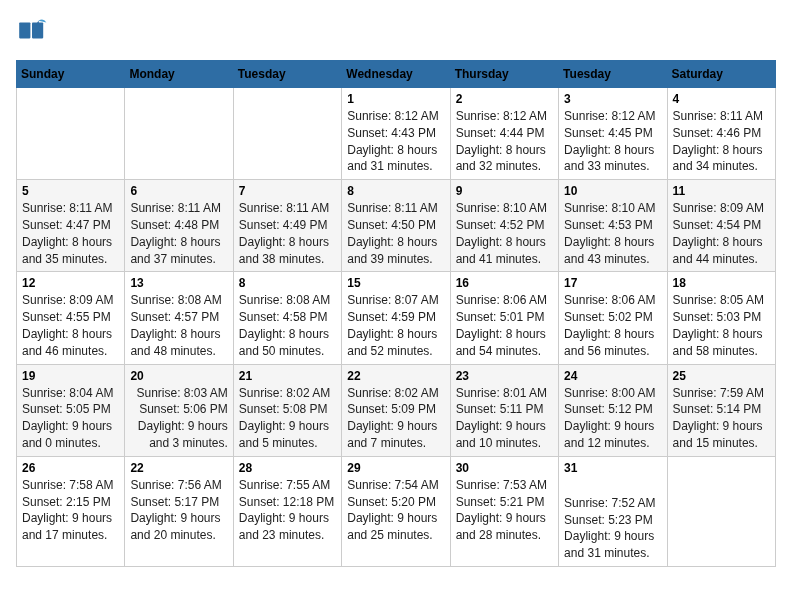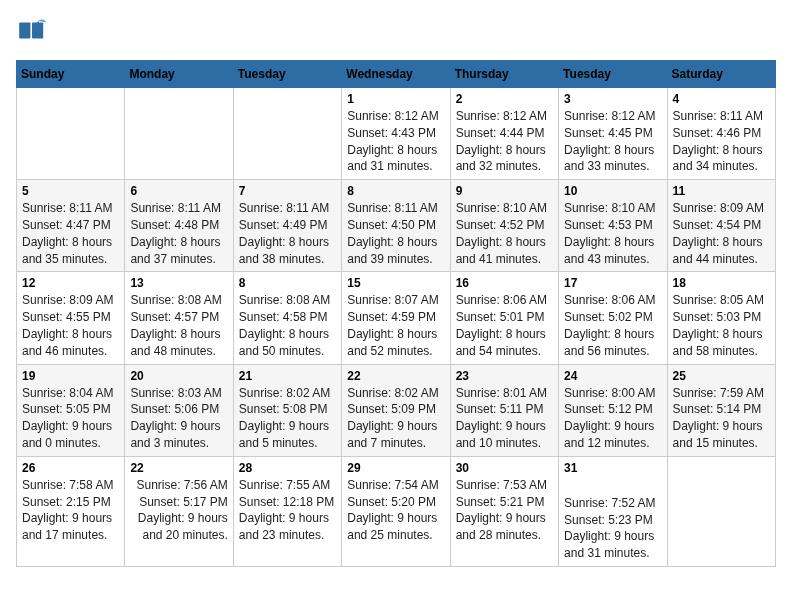--- a/index.html
+++ b/index.html
@@ -240,21 +240,21 @@
       </tr>
       <tr>
         <td>
           <div class="day-num">19</div>
           <div class="day-detail" style="white-space: pre-line;">Sunrise: 8:04 AM
 Sunset: 5:05 PM
 Daylight: 9 hours and 0 minutes.</div>
         </td>
         <td>
           <div class="day-num">20</div>
-          <div class="day-detail" style="white-space: pre-line;">Sunrise: 8:03 AM
+          <div class="day-detail" style="white-space: pre-line; text-align: right;">Sunrise: 8:03 AM
 Sunset: 5:06 PM
 Daylight: 9 hours and 3 minutes.</div>
         </td>
         <td>
           <div class="day-num">21</div>
           <div class="day-detail" style="white-space: pre-line;">Sunrise: 8:02 AM
 Sunset: 5:08 PM
 Daylight: 9 hours and 5 minutes.</div>
         </td>
         <td>
@@ -284,21 +284,21 @@
       </tr>
       <tr>
         <td>
           <div class="day-num">26</div>
           <div class="day-detail" style="white-space: pre-line;">Sunrise: 7:58 AM
 Sunset: 2:15 PM
 Daylight: 9 hours and 17 minutes.</div>
         </td>
         <td>
           <div class="day-num">22</div>
-          <div class="day-detail" style="white-space: pre-line; text-align: right;">Sunrise: 7:56 AM
+          <div class="day-detail" style="white-space: pre-line;">Sunrise: 7:56 AM
 Sunset: 5:17 PM
 Daylight: 9 hours and 20 minutes.</div>
         </td>
         <td>
           <div class="day-num">28</div>
           <div class="day-detail" style="white-space: pre-line;">Sunrise: 7:55 AM
 Sunset: 12:18 PM
 Daylight: 9 hours and 23 minutes.</div>
         </td>
         <td>

